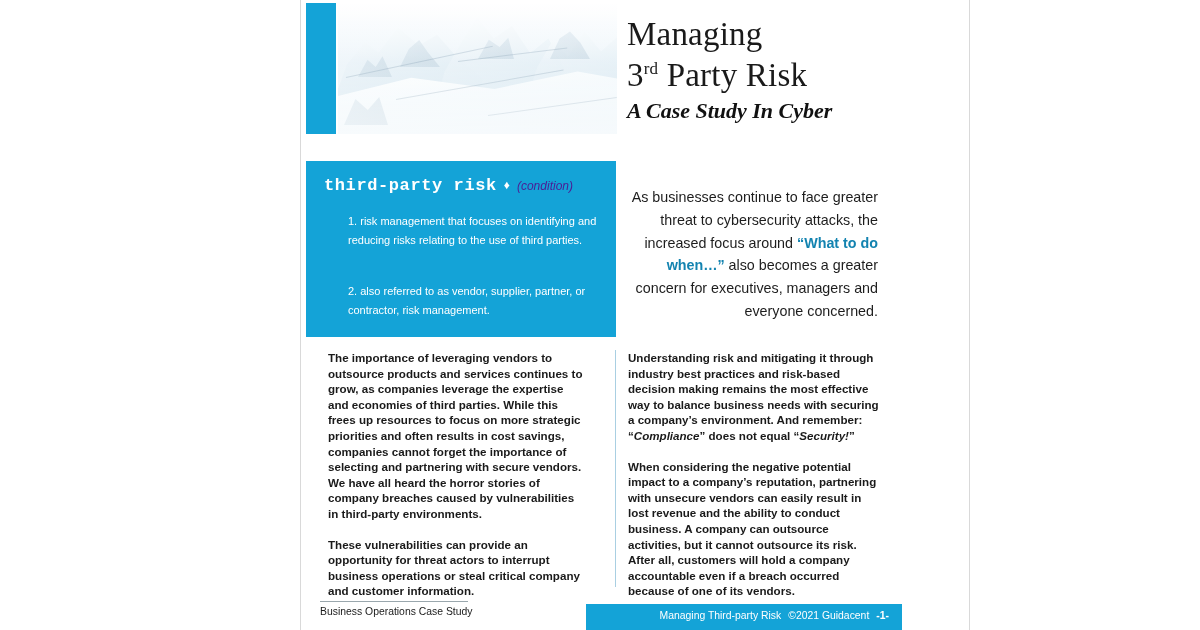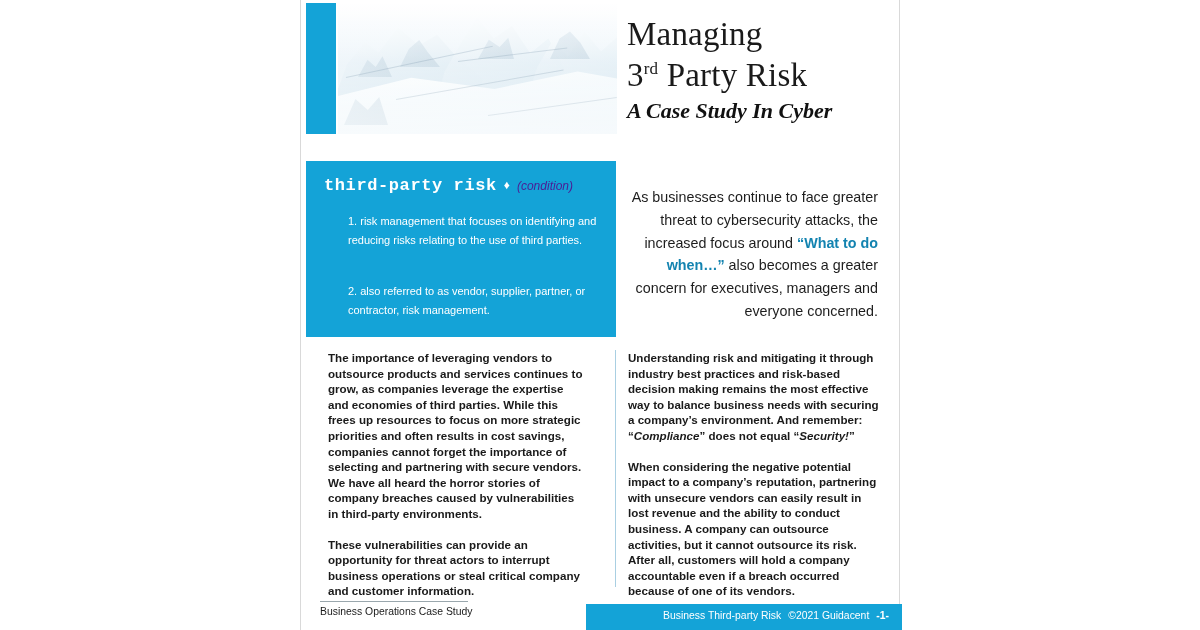--- a/index.html
+++ b/index.html
@@ -22,21 +22,21 @@
     width: 1200px;
     height: 630px;
     background: #ffffff;
   }
 
   
   #doc {
     position: absolute;
     left: 300px;
     top: 0px;
-    width: 600px;
+    width: 670px;
     height: 630px;
     background: #ffffff;
     border-left: 1px solid #d9d9d9;
     border-right: 1px solid #d9d9d9;
     box-sizing: border-box;
   }
 
   
   #header {
     position: absolute;
@@ -345,17 +345,17 @@
 
     <div id="body-col-right">
       <p class="body-para"><span>Understanding risk and mitigating it through industry best practices and risk-based decision making remains the most effective way to balance business needs with securing a company’s environment. And remember: “</span><em>Compliance</em><span>” does not equal “</span><em>Security!</em><span>”</span></p>
       <p class="body-para">When considering the negative potential impact to a company’s reputation, partnering with unsecure vendors can easily result in lost revenue and the ability to conduct business. A company can outsource activities, but it cannot outsource its risk. After all, customers will hold a company accountable even if a breach occurred because of one of its vendors.</p>
     </div>
 
     <div id="footer-rule"></div>
     <div id="footer-left-label">Business  Operations Case Study</div>
 
     <div id="footer-bar">
-      <div id="footer-bar-text"><span>Business Third-party Risk</span><span class="sep"></span><span>©2021 Guidacent</span><span class="sep"></span><span class="pageno">-1-</span></div>
+      <div id="footer-bar-text"><span>Managing Third-party Risk</span><span class="sep"></span><span>©2021 Guidacent</span><span class="sep"></span><span class="pageno">-1-</span></div>
     </div>
 
   </div>
 </div>
 
 </body></html>

